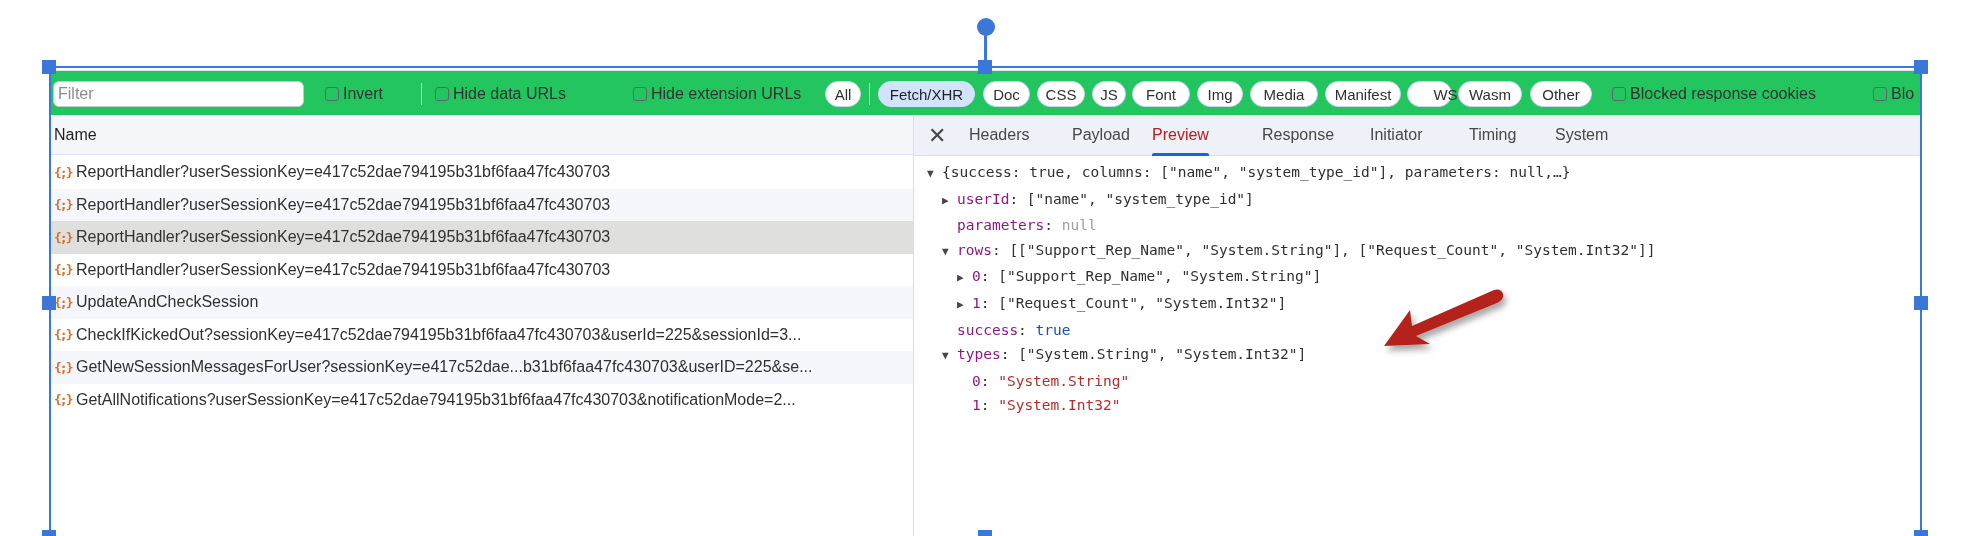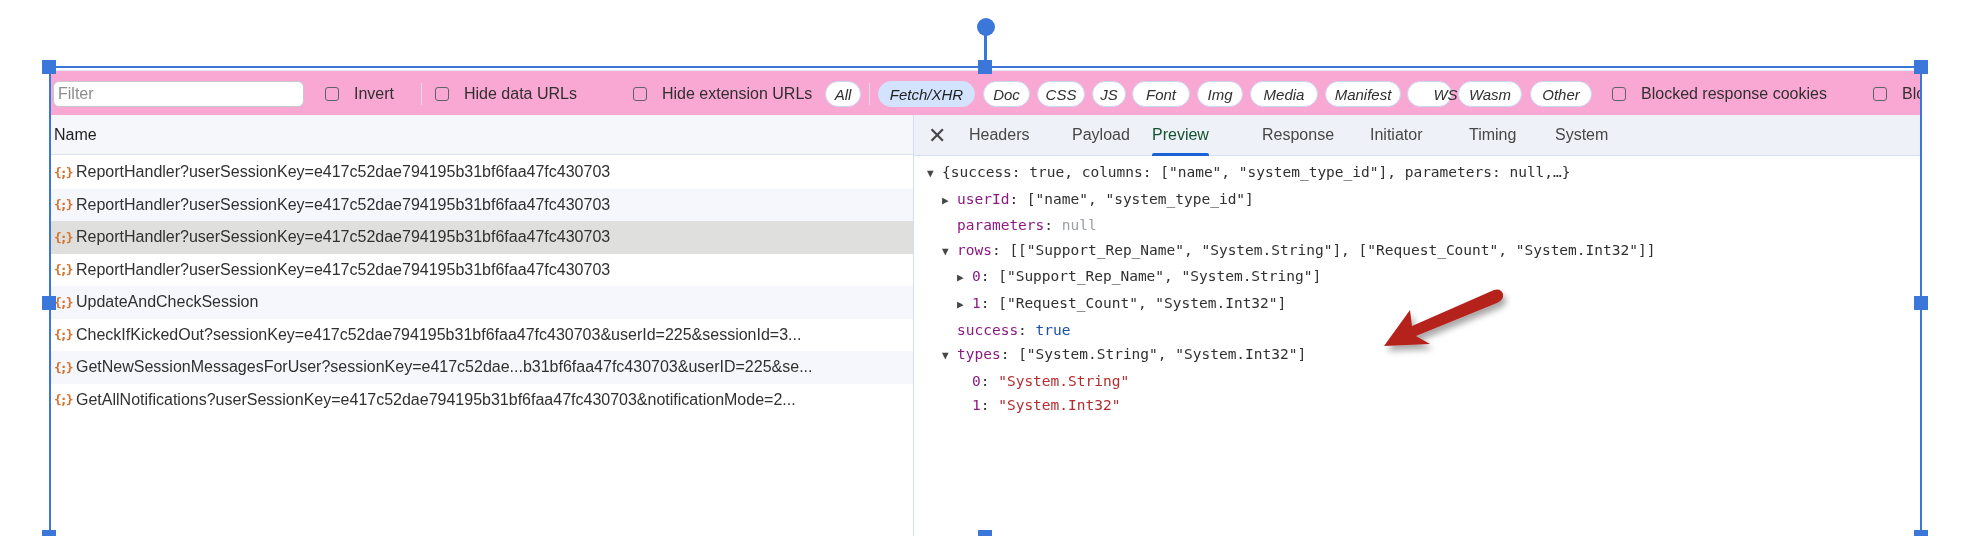--- a/index.html
+++ b/index.html
@@ -8,46 +8,46 @@
   .frame { position:absolute; left:50px; top:68px; width:1871px; height:468px; overflow:hidden; background:#fff; }
   
   .sel-line-top { position:absolute; left:50px; top:66px; width:1871px; height:3px; background:#3b76d9; }
   .sel-line-left { position:absolute; left:49px; top:68px; width:2px; height:468px; background:#3b76d9; }
   .sel-line-right { position:absolute; left:1920px; top:68px; width:2px; height:468px; background:#3b76d9; }
   .handle { position:absolute; width:14px; height:14px; background:#3b76d9; }
   .rot-stem { position:absolute; left:984px; top:28px; width:3px; height:38px; background:#3b76d9; }
   .rot-knob { position:absolute; left:977px; top:18px; width:18px; height:18px; border-radius:50%; background:#3b76d9; }
 
   
-  .toolbar { position:absolute; left:0; top:2px; width:1896px; height:44px; border-bottom:1px solid #d6e0f5; border-top:1px solid #dfe6f5; background:#f9a8d4; }
+  .toolbar { position:absolute; left:0; top:2px; width:1896px; height:44px; border-bottom:1px solid #d6e0f5; border-top:1px solid #dfe6f5; background:#22c55e; }
   .filter-input { position:absolute; left:3px; top:10px; width:251px; height:26px; border:1px solid #c8c8c8; border-radius:6px;
                   font-size:16px; padding:0 4px; color:#333; font-family:"Liberation Sans", sans-serif; background:#fff; box-sizing:border-box; }
   .filter-input::placeholder { color:#8c8c8c; }
-  .cb { position:absolute; top:14px; display:flex; align-items:center; gap:15px; font-size:16px; color:#303030; white-space:nowrap; cursor:pointer; }
+  .cb { position:absolute; top:14px; display:flex; align-items:center; gap:4px; font-size:16px; color:#303030; white-space:nowrap; cursor:pointer; }
   .cb .box { width:14px; height:14px; border:1.5px solid #5f6368; border-radius:3px; box-sizing:border-box; }
   .vsep { position:absolute; top:12px; width:1px; height:22px; background:#d8dde8; }
   .chip { position:absolute; top:10px; height:26px; border:1.5px solid #c9d7f2; border-radius:13px; box-sizing:border-box;
-          font-size:15px; display:flex; align-items:center; justify-content:center; color:#303030; background:#fff; cursor:pointer; white-space:nowrap;font-style:italic; }
+          font-size:15px; display:flex; align-items:center; justify-content:center; color:#303030; background:#fff; cursor:pointer; white-space:nowrap; }
   .chip.active { background:#d3e3fd; border-color:#d3e3fd; color:#1f1f1f; }
 
   
   .list-header { position:absolute; left:0; top:47px; width:863px; height:40px; background:#f6f7fb; border-bottom:1px solid #dbe3f3;
                  font-size:16px; display:flex; align-items:center; padding-left:4px; box-sizing:border-box; color:#1f1f1f; }
   .list { position:absolute; left:0; top:88px; width:863px; }
   .row { height:32.5px; display:flex; align-items:center; font-size:16px; padding-left:4px; box-sizing:border-box; white-space:nowrap; overflow:hidden; color:#303030; cursor:pointer; }
   .row.alt { background:#f6f7fc; }
   .row.selected { background:#dfe0dd; }
   .row .xhr { color:#d4712b; font-family:"DejaVu Sans Mono", monospace; font-size:13px; font-weight:bold; width:22px; flex:none; letter-spacing:-2px; }
   .row .nm { overflow:hidden; text-overflow:ellipsis; }
   .divider { position:absolute; left:863px; top:47px; width:1px; height:421px; background:#d3def3; }
 
   
   .tabs { position:absolute; left:864px; top:47px; width:1007px; height:40px; background:#eef1f8; border-bottom:1px solid #d6e0f3; }
   .tab { position:absolute; top:0; height:40px; display:flex; align-items:center; font-size:16px; color:#474747; cursor:pointer; white-space:nowrap; }
-  .tab.active { color:#14532d; }
+  .tab.active { color:#b91c1c; }
   .tab.active::after { content:""; position:absolute; left:0; right:0; bottom:-1px; height:3px; background:#1a62d6; border-radius:2px 2px 0 0; }
   .close-x { position:absolute; left:14px; top:8px; font-size:22px; color:#474747; cursor:pointer; }
 
   .preview { position:absolute; left:864px; top:88px; width:1007px; font-family:"DejaVu Sans Mono", monospace; font-size:14.5px; line-height:24.6px; }
   .line { white-space:pre; position:relative; }
   .tri { display:inline-block; width:15px; color:#474747; font-size:11px; cursor:pointer; }
   .key { color:#8c1a83; }
   .str { color:#b22d2d; }
   .plain { color:#303030; }
   .null { color:#9aa0a6; }

